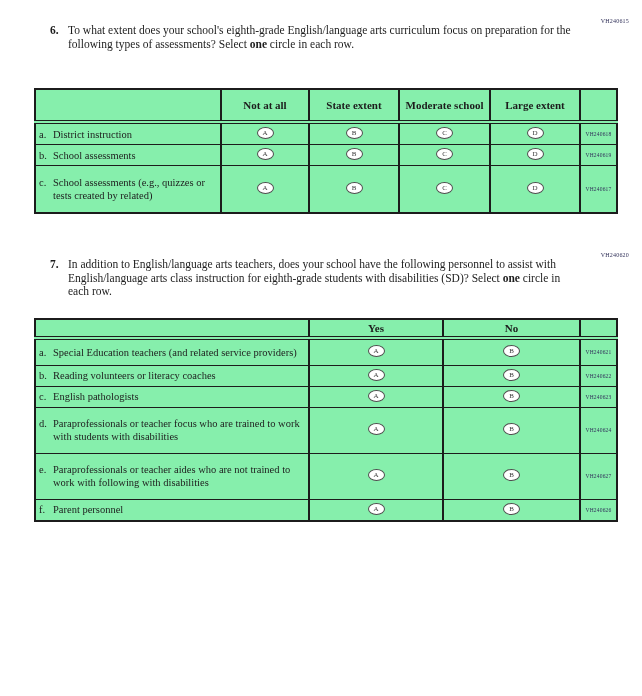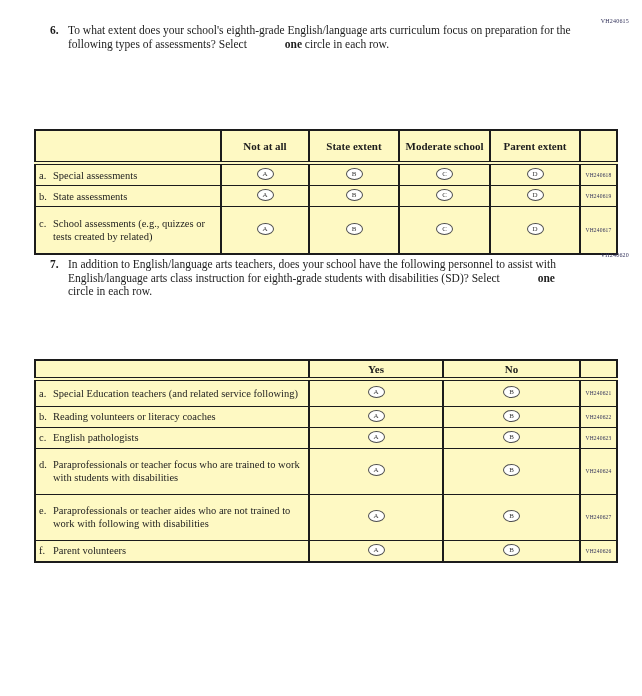--- a/index.html
+++ b/index.html
@@ -14,33 +14,32 @@
   
   .q-block { position:absolute; left:50px; width:540px; }
   .q-head { display:flex; }
   .q-num {
     font-weight:bold; font-size:11.5px; line-height:13.5px;
     width:18px; flex:0 0 18px;
   }
   .q-text {
     font-size:11.5px; line-height:13.5px; width:506px;
   }
-  .q-text b { font-weight:bold;margin-left:35px; }
+  .q-text b { font-weight:bold; }
   .margin-code {
     position:absolute; right:13px;
     font-size:6px; color:#32325a; letter-spacing:0.2px;
     font-family:"Liberation Serif", serif;
   }
   
   table.q-table {
     position:absolute; left:34px;
     border-collapse:collapse;
     table-layout:fixed;
-    background:#fef9c3;
-    margin-top:41px;
+    background:#86efac;
   }
   table.q-table, table.q-table td, table.q-table th {
     border:1px solid #1c1c1c;
   }
   table.q-table { border:2px solid #1c1c1c; }
   table.q-table td, table.q-table th { border-left-width:2px; }
   table.q-table td:first-child, table.q-table th:first-child { border-left-width:2px; }
   table.q-table thead th { border-bottom:4px double #1c1c1c; }
   th.col-head {
     font-size:11px; font-weight:bold; text-align:center;
@@ -89,43 +88,43 @@
       <col style="width:91px">
       <col style="width:90px">
       <col style="width:37px">
   </colgroup>
   <thead>
     <tr style="height:33px;">
       <th class="col-head"></th>
       <th class="col-head">Not at all</th>
       <th class="col-head">State extent</th>
       <th class="col-head">Moderate school</th>
-      <th class="col-head">Parent extent</th>
+      <th class="col-head">Large extent</th>
       <th class="col-head"></th>
     </tr>
   </thead>
   <tbody>
     <tr style="height:18px;">
       <td class="row-label">
           <div class="row-label-inner">
             <span class="row-letter">a.</span>
-            <span class="row-text">Special assessments</span>
+            <span class="row-text">District instruction</span>
           </div>
         </td>
       <td class="opt-cell"><span class="oval"><span>A</span></span></td>
       <td class="opt-cell"><span class="oval"><span>B</span></span></td>
       <td class="opt-cell"><span class="oval"><span>C</span></span></td>
       <td class="opt-cell"><span class="oval"><span>D</span></span></td>
       <td class="code-cell">VH240618</td>
     </tr>
     <tr style="height:18px;">
       <td class="row-label">
           <div class="row-label-inner">
             <span class="row-letter">b.</span>
-            <span class="row-text">State assessments</span>
+            <span class="row-text">School assessments</span>
           </div>
         </td>
       <td class="opt-cell"><span class="oval"><span>A</span></span></td>
       <td class="opt-cell"><span class="oval"><span>B</span></span></td>
       <td class="opt-cell"><span class="oval"><span>C</span></span></td>
       <td class="opt-cell"><span class="oval"><span>D</span></span></td>
       <td class="code-cell">VH240619</td>
     </tr>
     <tr style="height:47px;">
       <td class="row-label">
@@ -165,21 +164,21 @@
       <th class="col-head">Yes</th>
       <th class="col-head">No</th>
       <th class="col-head"></th>
     </tr>
   </thead>
   <tbody>
     <tr style="height:27px;">
       <td class="row-label">
           <div class="row-label-inner">
             <span class="row-letter">a.</span>
-            <span class="row-text">Special Education teachers (and related service following)</span>
+            <span class="row-text">Special Education teachers (and related service providers)</span>
           </div>
         </td>
       <td class="opt-cell"><span class="oval"><span>A</span></span></td>
       <td class="opt-cell"><span class="oval"><span>B</span></span></td>
       <td class="code-cell">VH240621</td>
     </tr>
     <tr style="height:17px;">
       <td class="row-label">
           <div class="row-label-inner">
             <span class="row-letter">b.</span>
@@ -220,21 +219,21 @@
           </div>
         </td>
       <td class="opt-cell"><span class="oval"><span>A</span></span></td>
       <td class="opt-cell"><span class="oval"><span>B</span></span></td>
       <td class="code-cell">VH240627</td>
     </tr>
     <tr style="height:18px;">
       <td class="row-label">
           <div class="row-label-inner">
             <span class="row-letter">f.</span>
-            <span class="row-text">Parent volunteers</span>
+            <span class="row-text">Parent personnel</span>
           </div>
         </td>
       <td class="opt-cell"><span class="oval"><span>A</span></span></td>
       <td class="opt-cell"><span class="oval"><span>B</span></span></td>
       <td class="code-cell">VH240626</td>
     </tr>
   </tbody>
 </table>
 
 </body></html>

